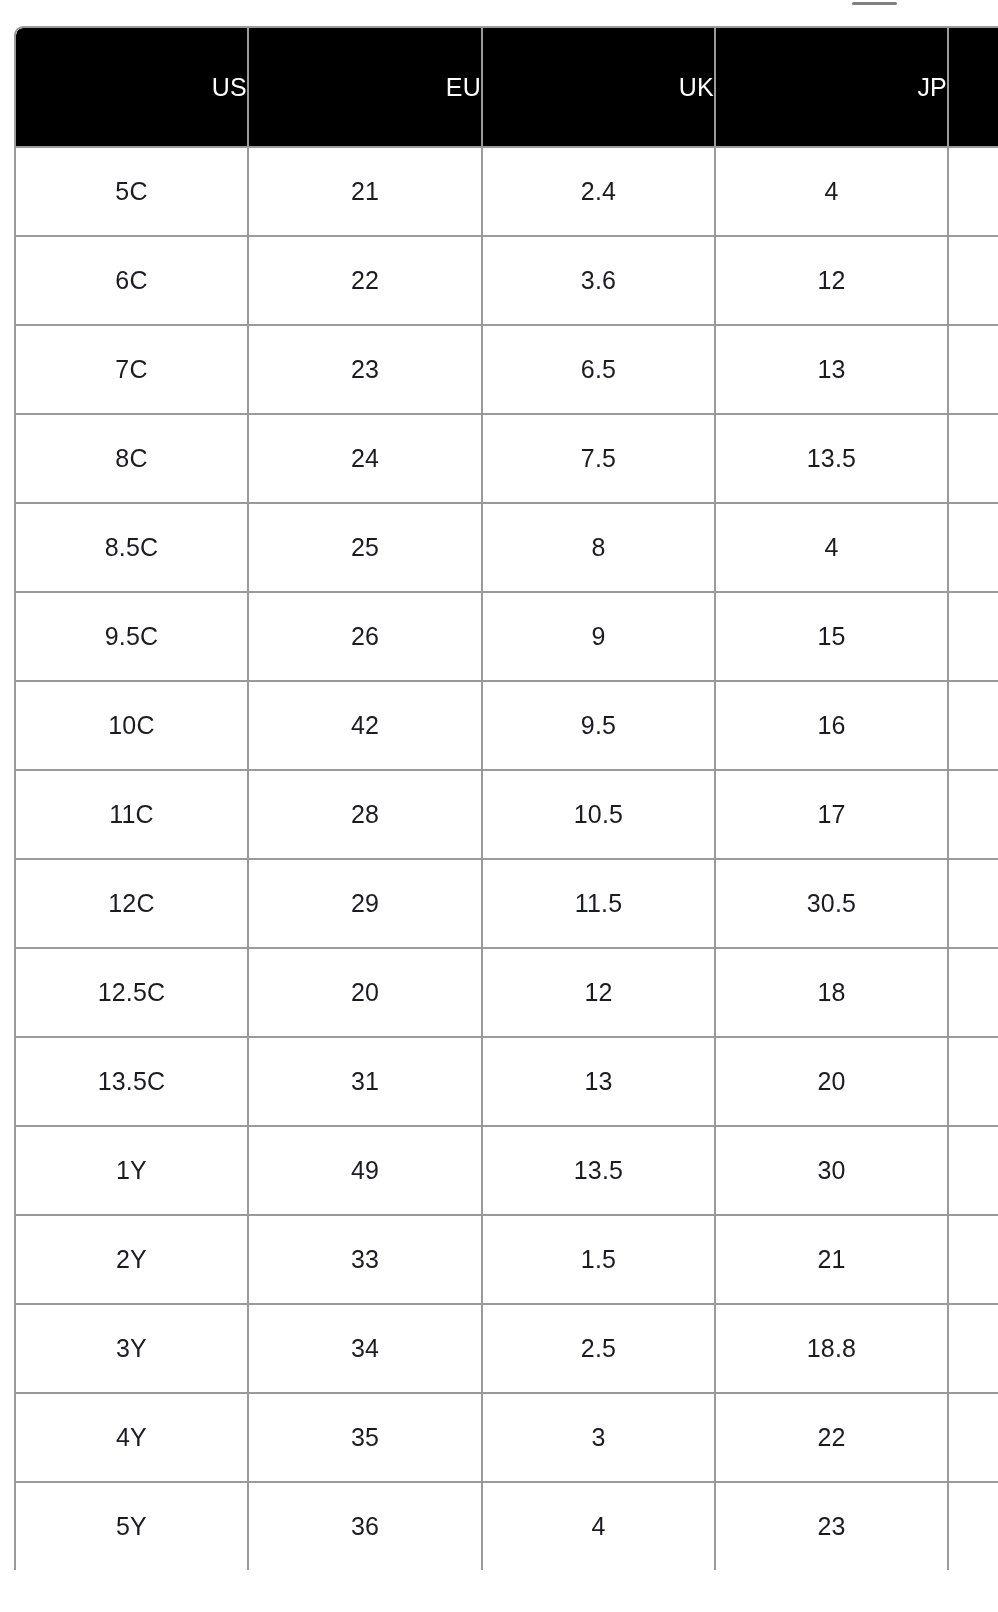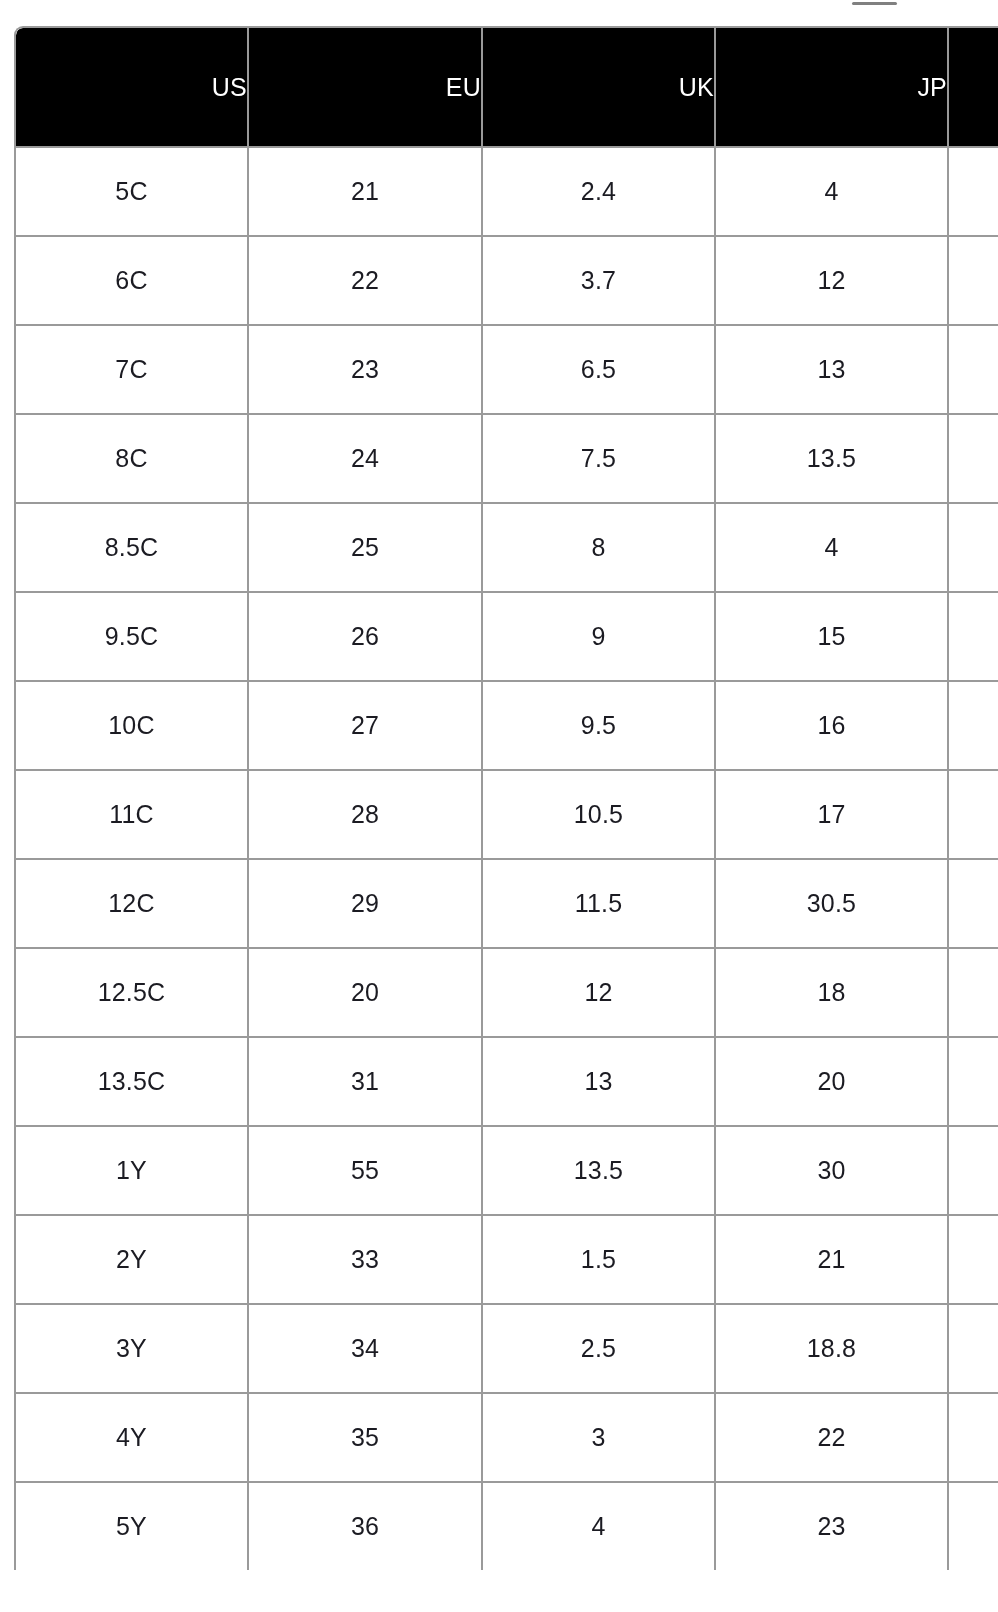--- a/index.html
+++ b/index.html
@@ -119,21 +119,21 @@
           <tr>
             <td>5C</td>
             <td>21</td>
             <td>2.4</td>
             <td>4</td>
             <td></td>
           </tr>
           <tr>
             <td>6C</td>
             <td>22</td>
-            <td>3.7</td>
+            <td>3.6</td>
             <td>12</td>
             <td></td>
           </tr>
           <tr>
             <td>7C</td>
             <td>23</td>
             <td>6.5</td>
             <td>13</td>
             <td></td>
           </tr>
@@ -153,21 +153,21 @@
           </tr>
           <tr>
             <td>9.5C</td>
             <td>26</td>
             <td>9</td>
             <td>15</td>
             <td></td>
           </tr>
           <tr>
             <td>10C</td>
-            <td>27</td>
+            <td>42</td>
             <td>9.5</td>
             <td>16</td>
             <td></td>
           </tr>
           <tr>
             <td>11C</td>
             <td>28</td>
             <td>10.5</td>
             <td>17</td>
             <td></td>
@@ -188,21 +188,21 @@
           </tr>
           <tr>
             <td>13.5C</td>
             <td>31</td>
             <td>13</td>
             <td>20</td>
             <td></td>
           </tr>
           <tr>
             <td>1Y</td>
-            <td>55</td>
+            <td>49</td>
             <td>13.5</td>
             <td>30</td>
             <td></td>
           </tr>
           <tr>
             <td>2Y</td>
             <td>33</td>
             <td>1.5</td>
             <td>21</td>
             <td></td>

